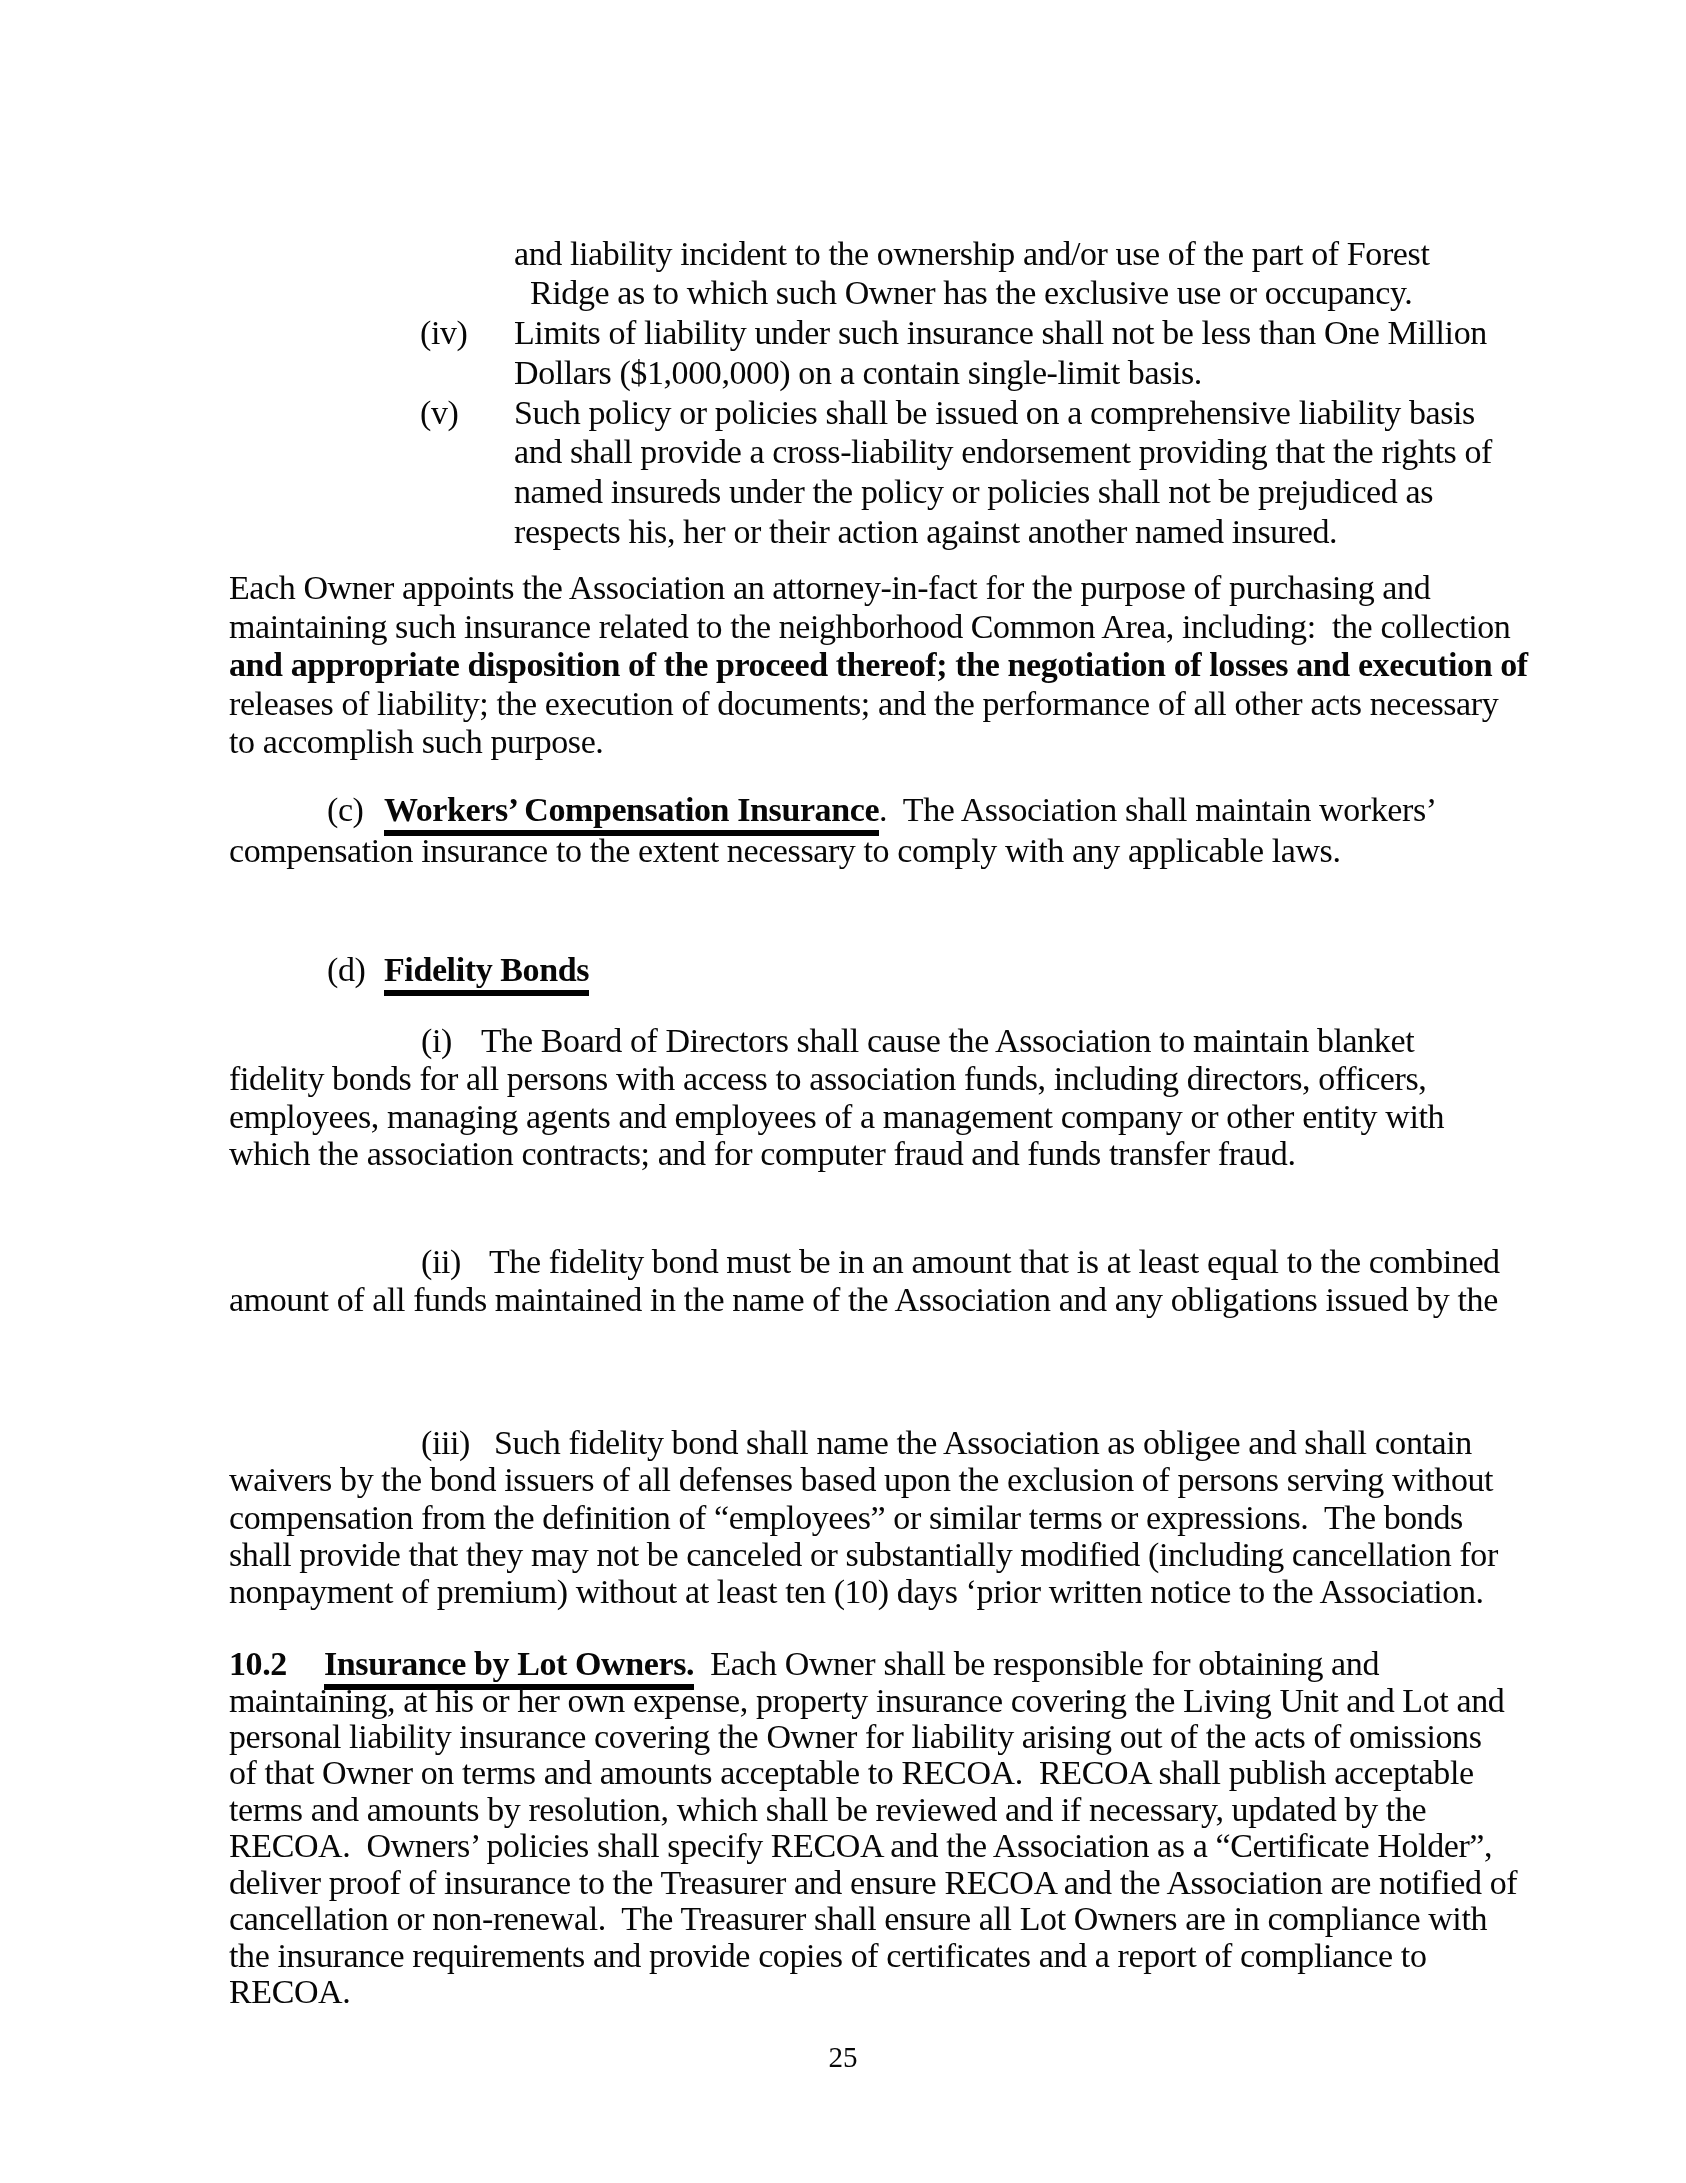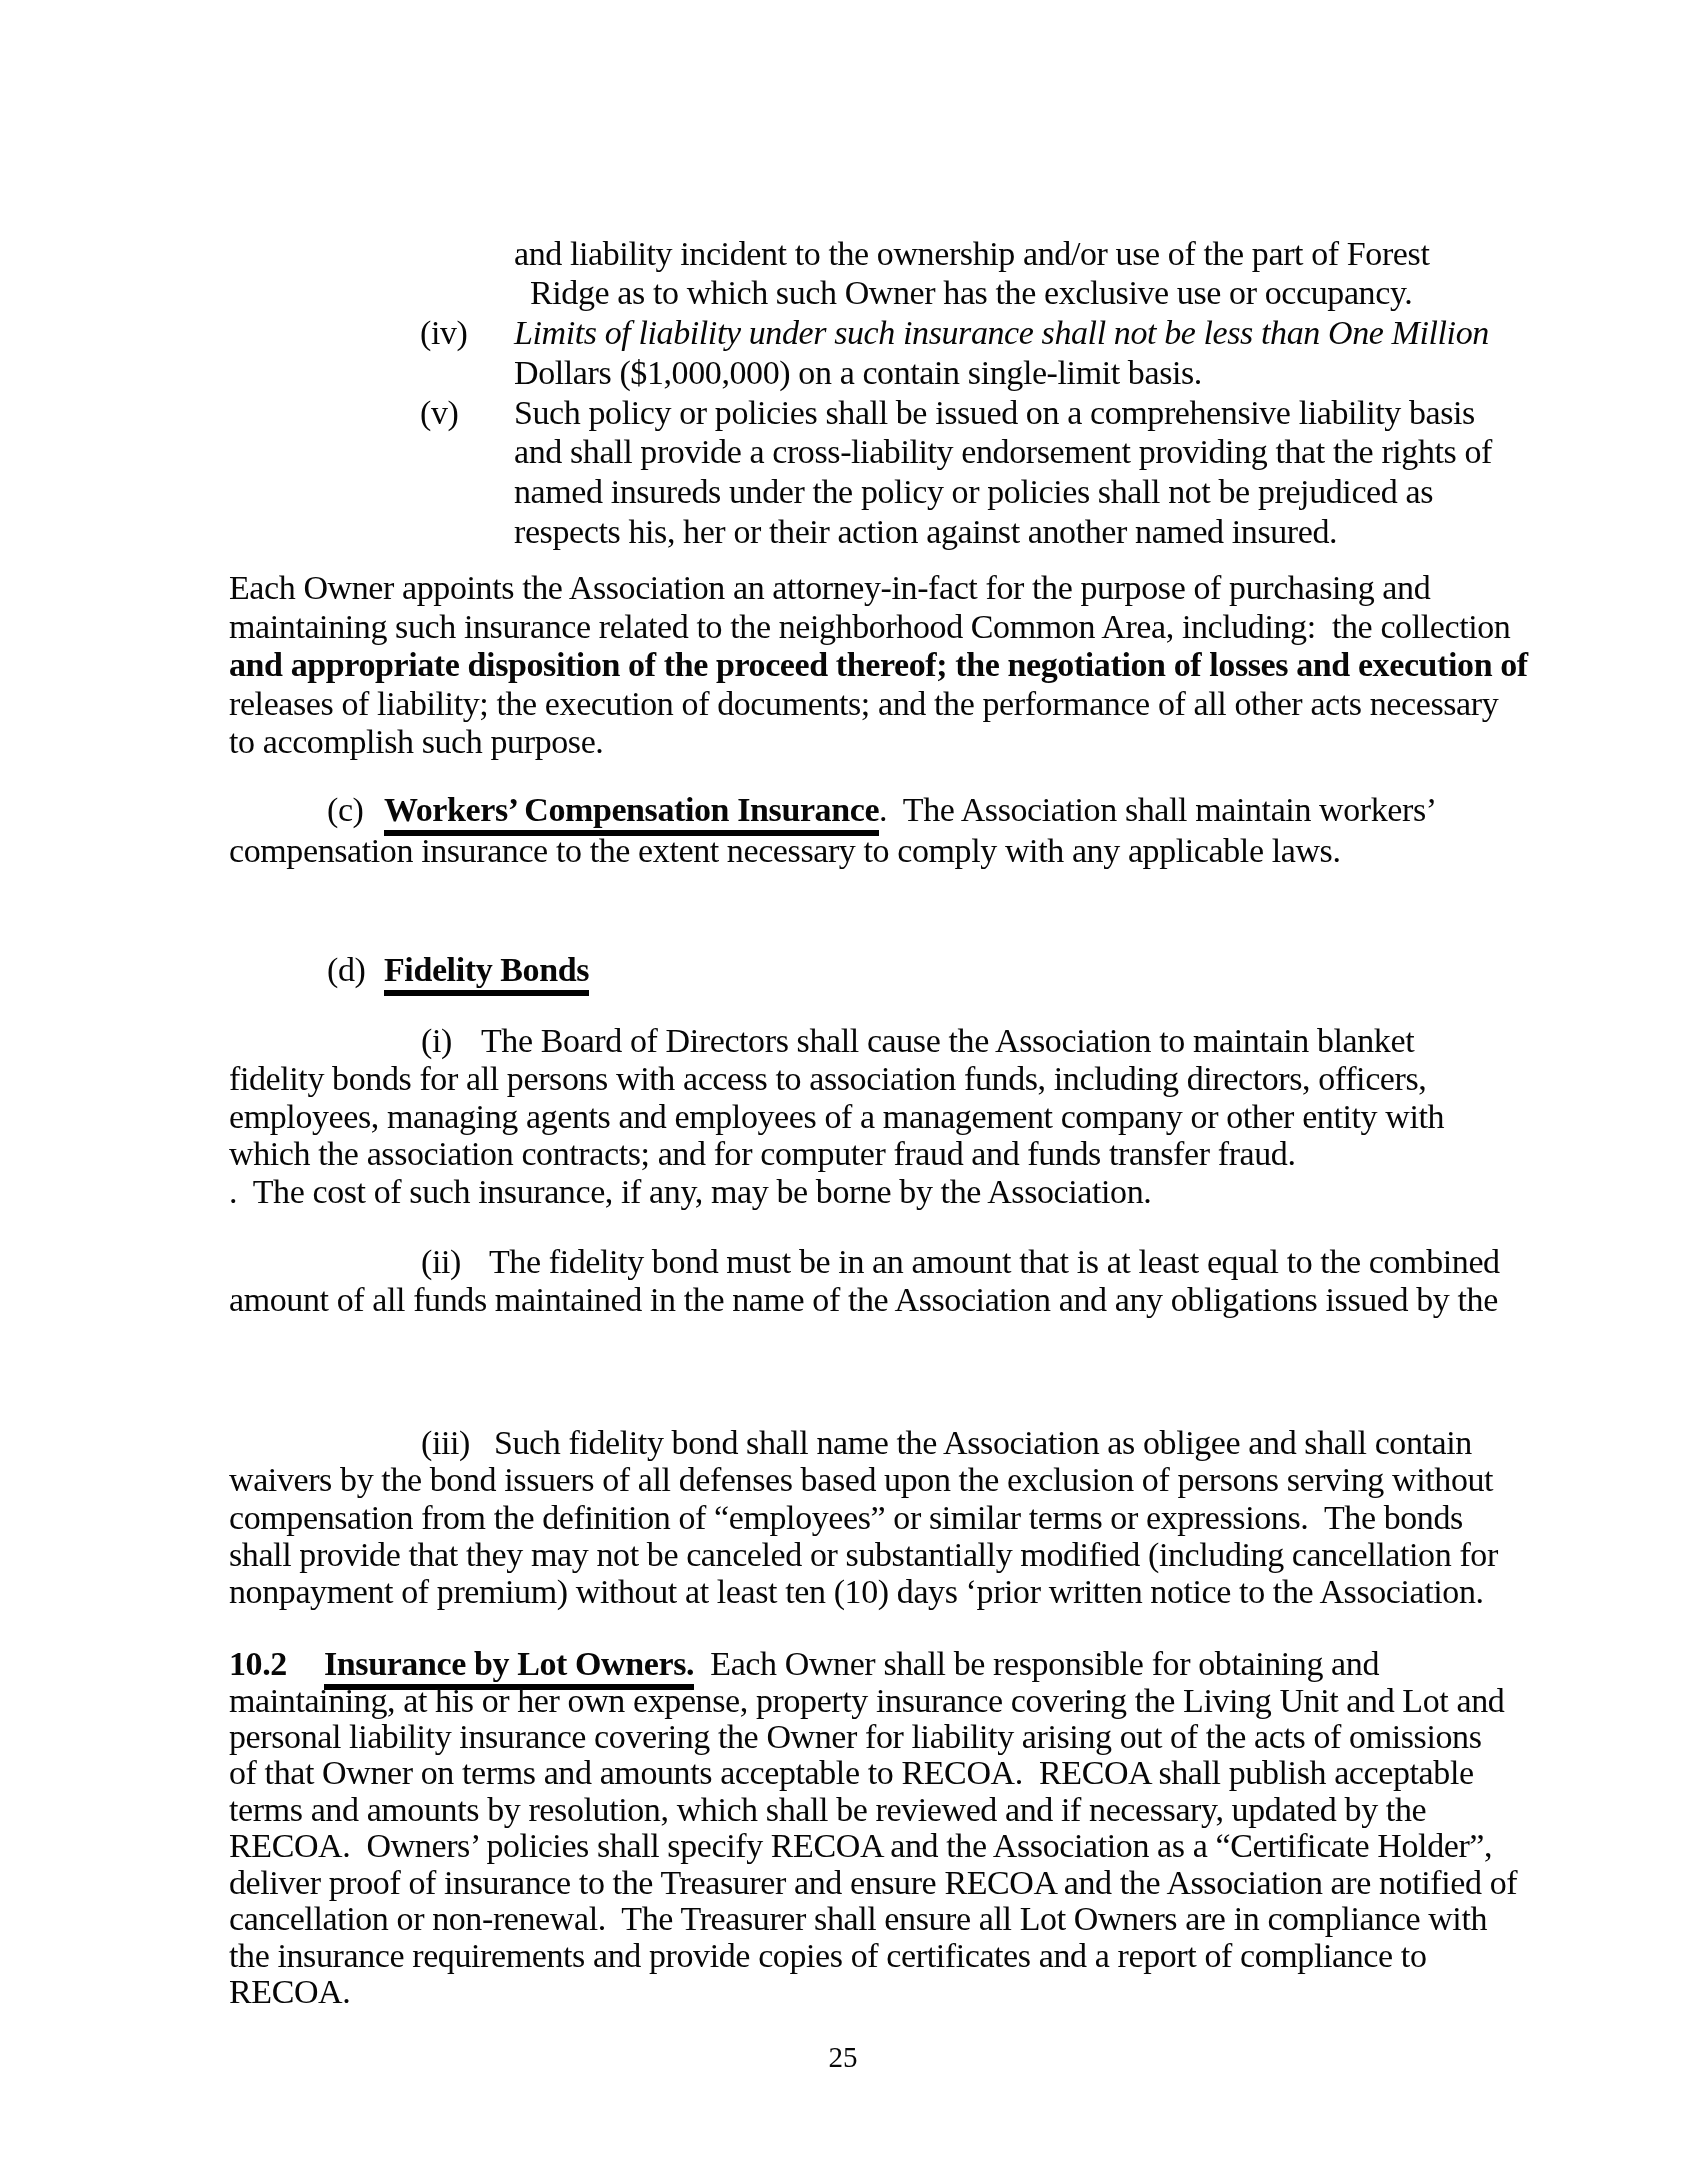--- a/index.html
+++ b/index.html
@@ -33,21 +33,21 @@
   }
 </style>
 </head>
 <body>
 
 <div class="page">
   <div class="pageno">25</div>
 <div class="line" style="left: 514px; top: 237px;"><span>and liability incident to the ownership and/or use of the part of Forest</span></div>
     <div class="line" style="left: 514px; top: 276px; margin-left: 16px;"><span>Ridge as to which such Owner has the exclusive use or occupancy.</span></div>
     <div class="line" style="left: 420px; top: 316px;"><span>(iv)</span></div>
-    <div class="line" style="left: 514px; top: 316px; font-style: italic;"><span>Limits of liability under such insurance shall not be less than One Million</span></div>
+    <div class="line" style="left: 514px; top: 316px;"><span>Limits of liability under such insurance shall not be less than One Million</span></div>
     <div class="line" style="left: 514px; top: 356px;"><span>Dollars ($1,000,000) on a contain single-limit basis.</span></div>
     <div class="line" style="left: 420px; top: 396px;"><span>(v)</span></div>
     <div class="line" style="left: 514px; top: 396px;"><span>Such policy or policies shall be issued on a comprehensive liability basis</span></div>
     <div class="line" style="left: 514px; top: 435px;"><span>and shall provide a cross-liability endorsement providing that the rights of</span></div>
     <div class="line" style="left: 514px; top: 475px;"><span>named insureds under the policy or policies shall not be prejudiced as</span></div>
     <div class="line" style="left: 514px; top: 515px;"><span>respects his, her or their action against another named insured.</span></div>
     <div class="line" style="left: 229px; top: 571px;"><span>Each Owner appoints the Association an attorney-in-fact for the purpose of purchasing and</span></div>
     <div class="line" style="left: 229px; top: 610px;"><span>maintaining such insurance related to the neighborhood Common Area, including:  the collection</span></div>
     <div class="line" style="left: 229px; top: 648px; font-weight: bold;"><span>and appropriate disposition of the proceed thereof; the negotiation of losses and execution of</span></div>
     <div class="line" style="left: 229px; top: 687px;"><span>releases of liability; the execution of documents; and the performance of all other acts necessary</span></div>
@@ -55,21 +55,20 @@
     <div class="line" style="left: 327px; top: 793px;"><span>(c)</span></div>
     <div class="line" style="left: 384px; top: 793px;"><span class="b u">Workers’ Compensation Insurance</span><span>.  The Association shall maintain workers’</span></div>
     <div class="line" style="left: 229px; top: 834px;"><span>compensation insurance to the extent necessary to comply with any applicable laws.</span></div>
     <div class="line" style="left: 327px; top: 953px;"><span>(d)</span></div>
     <div class="line" style="left: 384px; top: 953px;"><span class="b u">Fidelity Bonds</span></div>
     <div class="line" style="left: 421px; top: 1024px;"><span>(i)</span></div>
     <div class="line" style="left: 481px; top: 1024px;"><span>The Board of Directors shall cause the Association to maintain blanket</span></div>
     <div class="line" style="left: 229px; top: 1062px;"><span>fidelity bonds for all persons with access to association funds, including directors, officers,</span></div>
     <div class="line" style="left: 229px; top: 1100px;"><span>employees, managing agents and employees of a management company or other entity with</span></div>
     <div class="line" style="left: 229px; top: 1137px;"><span>which the association contracts; and for computer fraud and funds transfer fraud.</span></div>
-    <div class="line" style="left: 229px; top: 1175px;"><span>.  The cost of such insurance, if any, may be borne by the Association.</span></div>
     <div class="line" style="left: 421px; top: 1245px;"><span>(ii)</span></div>
     <div class="line" style="left: 489px; top: 1245px;"><span>The fidelity bond must be in an amount that is at least equal to the combined</span></div>
     <div class="line" style="left: 229px; top: 1283px;"><span>amount of all funds maintained in the name of the Association and any obligations issued by the</span></div>
     <div class="line" style="left: 421px; top: 1426px;"><span>(iii)</span></div>
     <div class="line" style="left: 494px; top: 1426px;"><span>Such fidelity bond shall name the Association as obligee and shall contain</span></div>
     <div class="line" style="left: 229px; top: 1463px;"><span>waivers by the bond issuers of all defenses based upon the exclusion of persons serving without</span></div>
     <div class="line" style="left: 229px; top: 1501px;"><span>compensation from the definition of “employees” or similar terms or expressions.  The bonds</span></div>
     <div class="line" style="left: 229px; top: 1538px;"><span>shall provide that they may not be canceled or substantially modified (including cancellation for</span></div>
     <div class="line" style="left: 229px; top: 1575px;"><span>nonpayment of premium) without at least ten (10) days ‘prior written notice to the Association.</span></div>
     <div class="line" style="left: 229px; top: 1647px;"><span class="b">10.2</span></div>

